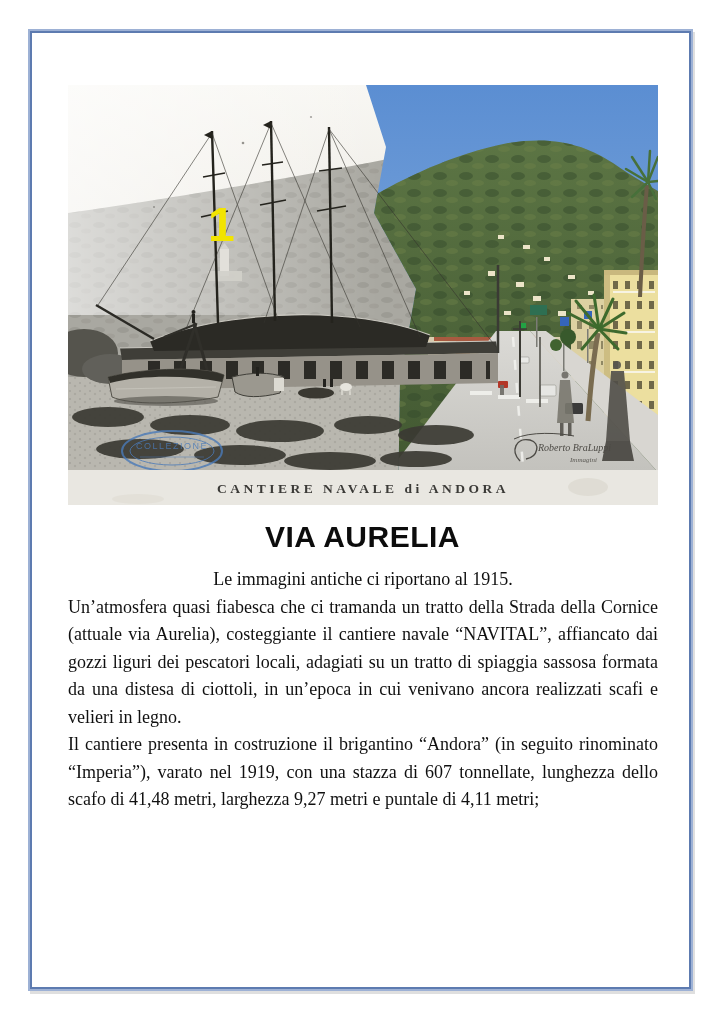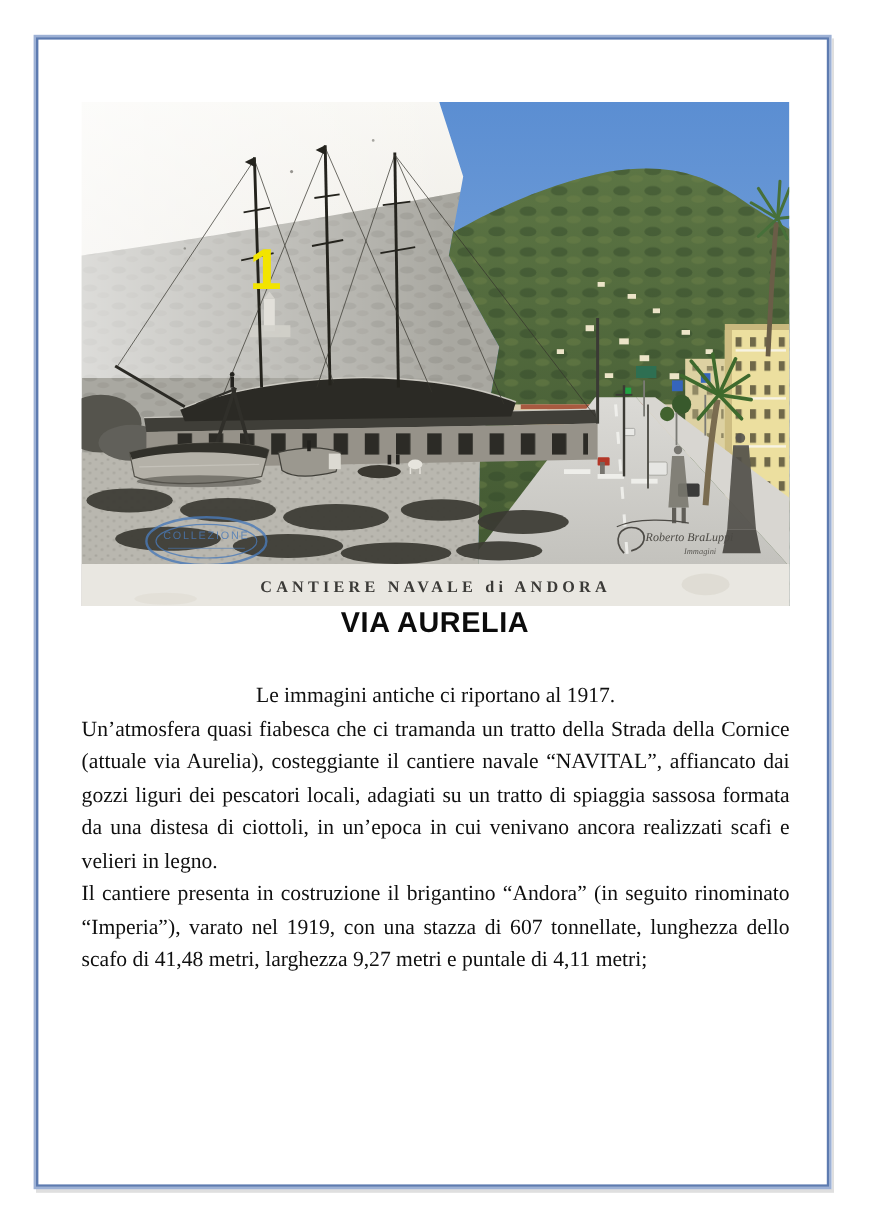--- a/index.html
+++ b/index.html
@@ -4,22 +4,22 @@
 <style>
   html,body{margin:0;padding:0;background:#ffffff;}
   body{width:725px;height:1026px;overflow:hidden;position:relative;
        font-family:"Liberation Serif",serif;color:#101010;}
   .page{position:absolute;left:0;top:0;width:725px;height:1026px;background:#ffffff;}
   .frame{position:absolute;left:28px;top:29px;width:661px;height:958px;
          border:2px solid #9db1d5;box-shadow:2px 3px 0 rgba(140,140,140,.28);}
   .frame-inner{position:absolute;left:0;top:0;right:0;bottom:0;border:2px solid #5d7bb0;}
   .photo{position:absolute;left:68px;top:85px;width:590px;height:420px;margin:0;}
   .photo svg{display:block;width:100%;height:100%;}
-  .title{position:absolute;left:0;top:504px;width:725px;margin:0;text-align:center;
-         font-family:"Liberation Sans",sans-serif;font-weight:700;font-size:24px;
+  .title{position:absolute;left:0;top:521px;width:725px;margin:0;text-align:center;
+         font-family:"Liberation Sans",sans-serif;font-weight:700;font-size:30px;
          letter-spacing:.5px;color:#0c0c0c;line-height:32px;}
   .textblock{position:absolute;left:68px;top:566px;width:590px;
              font-size:18px;line-height:27.5px;text-align:justify;}
   .textblock p{margin:0;}
   .intro{text-align:center;}
   .ref{color:#c00000;font-weight:700;}
 </style>
 </head>
 <body>
 
@@ -290,17 +290,17 @@
         <ellipse cx="520" cy="402" rx="20" ry="9" fill="#d9d6cc" opacity="0.6"></ellipse>
         <ellipse cx="70" cy="414" rx="26" ry="5" fill="#ddd9d0" opacity="0.5"></ellipse>
         <text x="295" y="408" text-anchor="middle" font-family="Liberation Serif, serif" font-size="13.5" font-weight="bold" letter-spacing="3.5" fill="#3b3a37">CANTIERE NAVALE di ANDORA</text>
       </g>
     </svg>
   </figure>
 
   <h1 class="title">VIA AURELIA</h1>
 
   <div class="textblock">
-    <p class="intro">Le immagini antiche ci riportano al 1917.</p>
+    <p class="intro">Le immagini antiche ci riportano al 1915.</p>
     <p>Un’atmosfera quasi fiabesca che ci tramanda un tratto della Strada della Cornice (attuale via Aurelia), costeggiante il cantiere navale “NAVITAL”, affiancato dai gozzi liguri dei pescatori locali, adagiati su un tratto di spiaggia sassosa formata da una distesa di ciottoli, in un’epoca in cui venivano ancora realizzati scafi e velieri in legno.</p>
     <p>Il cantiere presenta in costruzione il brigantino “Andora” (in seguito rinominato “Imperia”), varato nel 1919, con una stazza di 607 tonnellate, lunghezza dello scafo di 41,48 metri, larghezza 9,27 metri e puntale di 4,11 metri;</p>
   </div>
 </div>
 
 </body></html>

